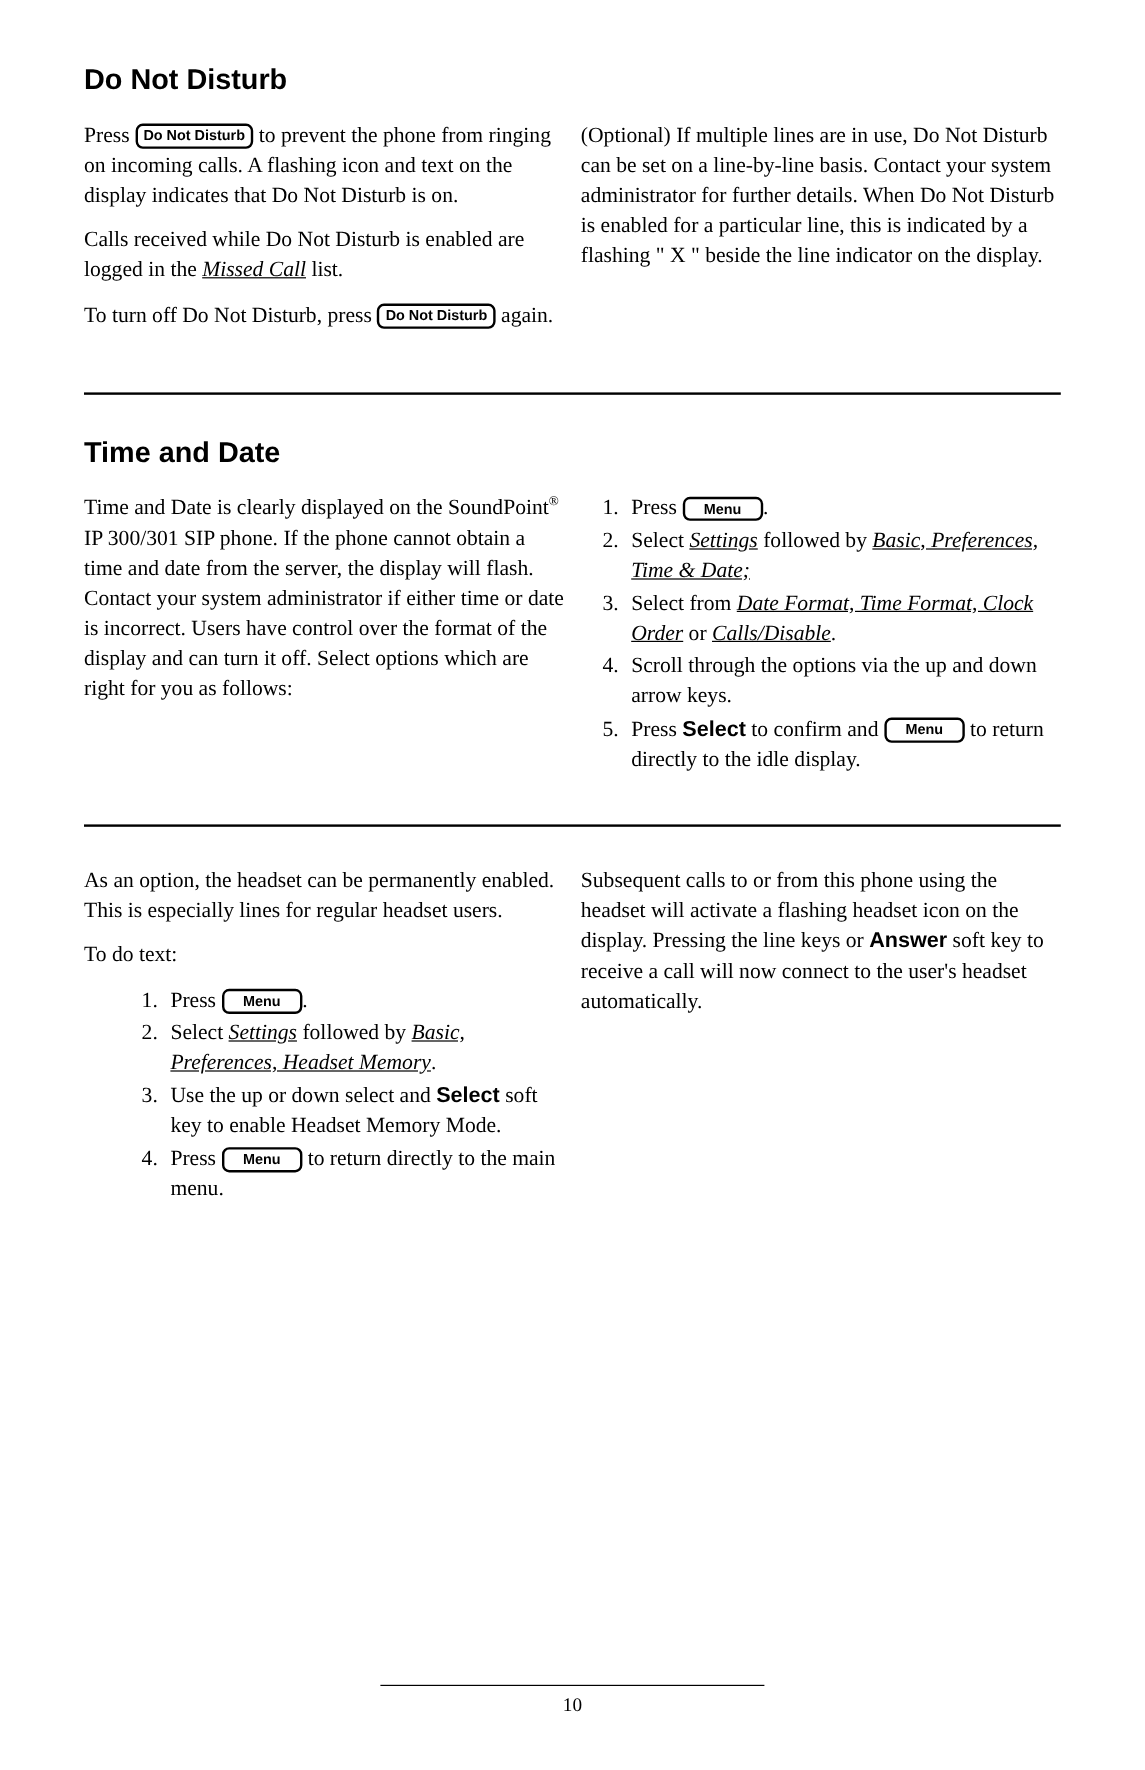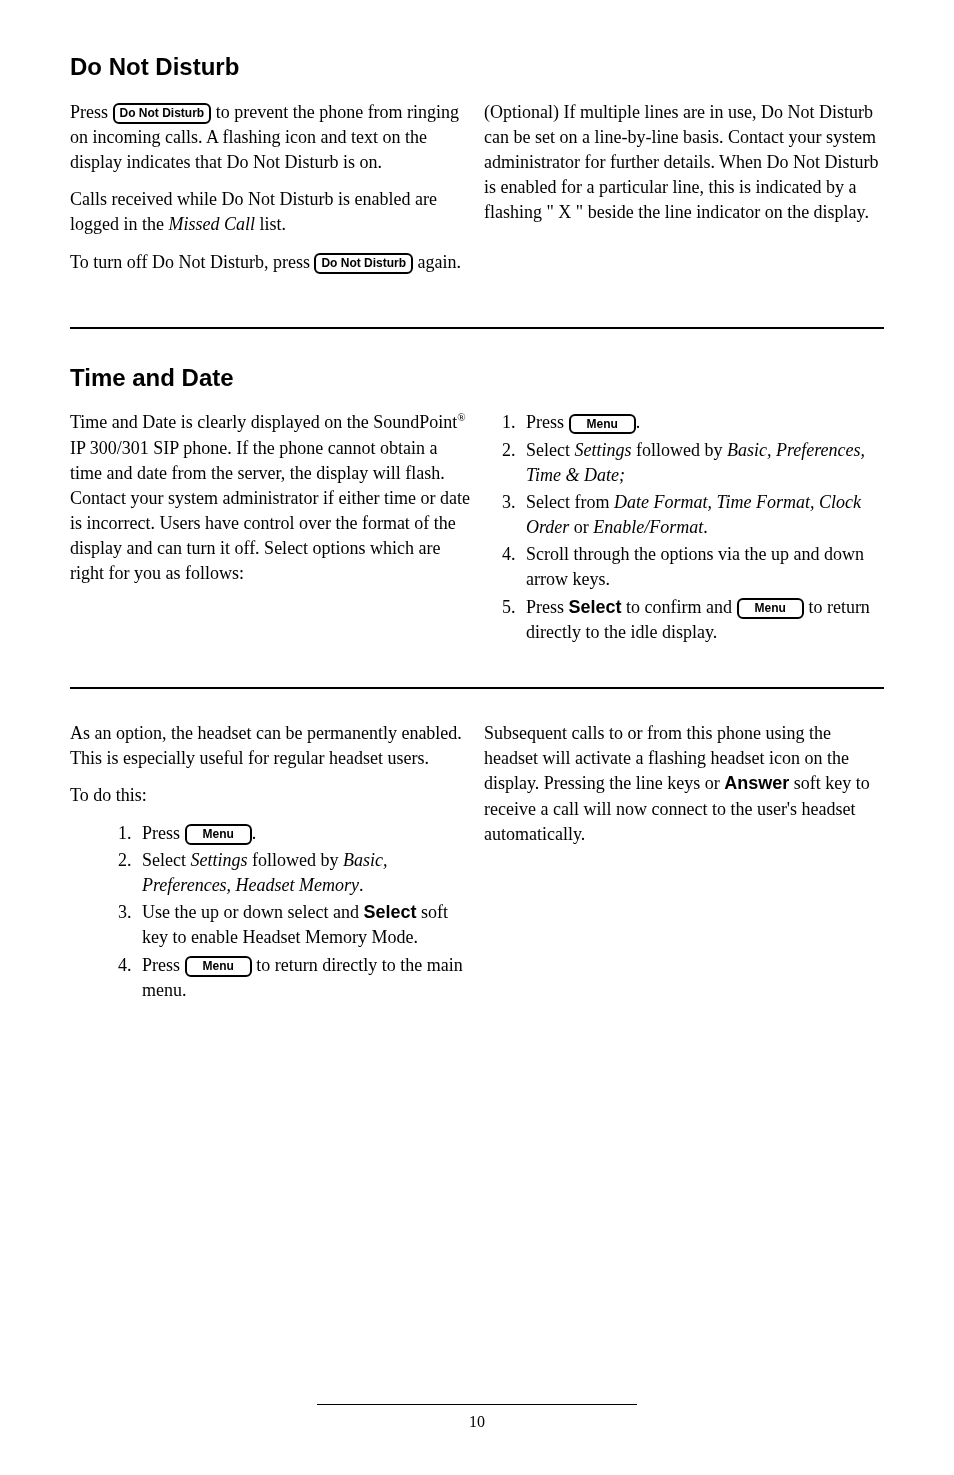--- a/index.html
+++ b/index.html
@@ -29,20 +29,21 @@
       gap: 14px;
     }
     .col {
       flex: 1;
     }
     p {
       margin-bottom: 12px;
     }
     .italic {
       font-style: italic;
+      text-decoration: underline;
     }
     .bold {
       font-family: Arial, Helvetica, sans-serif;
       font-weight: 900;
     }
     sup {
       font-size: 11px;
       vertical-align: super;
     }
     hr.section-div {
@@ -122,38 +123,38 @@
     </div>
     <div class="col">
       <ol>
         <li>
           <span>Press </span><span class="btn btn-wide">Menu</span><span>.</span>
         </li>
         <li>
           <span>Select </span><span class="italic">Settings</span><span> followed by </span><span class="italic">Basic, Preferences, Time &amp; Date;</span>
         </li>
         <li>
-          <span>Select from </span><span class="italic">Date Format, Time Format, Clock Order</span><span> or </span><span class="italic">Enable/Format</span><span>.</span>
+          <span>Select from </span><span class="italic">Date Format, Time Format, Clock Order</span><span> or </span><span class="italic">Calls/Disable</span><span>.</span>
         </li>
         <li>Scroll through the options via the up and down arrow keys.</li>
         <li>
           <span>Press </span><span class="bold">Select</span><span> to confirm and </span><span class="btn btn-wide">Menu</span><span> to return directly to the idle display.</span>
         </li>
       </ol>
     </div>
   </div>
 </section>
 
 <hr class="section-div">
 
 <section>
   <div class="two-col">
     <div class="col">
-      <p>As an option, the headset can be permanently enabled.  This is especially useful for regular headset users.</p>
-      <p>To do this:</p>
+      <p>As an option, the headset can be permanently enabled.  This is especially lines for regular headset users.</p>
+      <p>To do text:</p>
       <ol style="padding-left: 66px;">
         <li>
           <span>Press </span><span class="btn btn-wide">Menu</span><span>.</span>
         </li>
         <li>
           <span>Select </span><span class="italic">Settings</span><span> followed by </span><span class="italic">Basic, Preferences, Headset Memory</span><span>.</span>
         </li>
         <li>
           <span>Use the up or down select and </span><span class="bold">Select</span><span> soft key to enable Headset Memory Mode.</span>
         </li>

